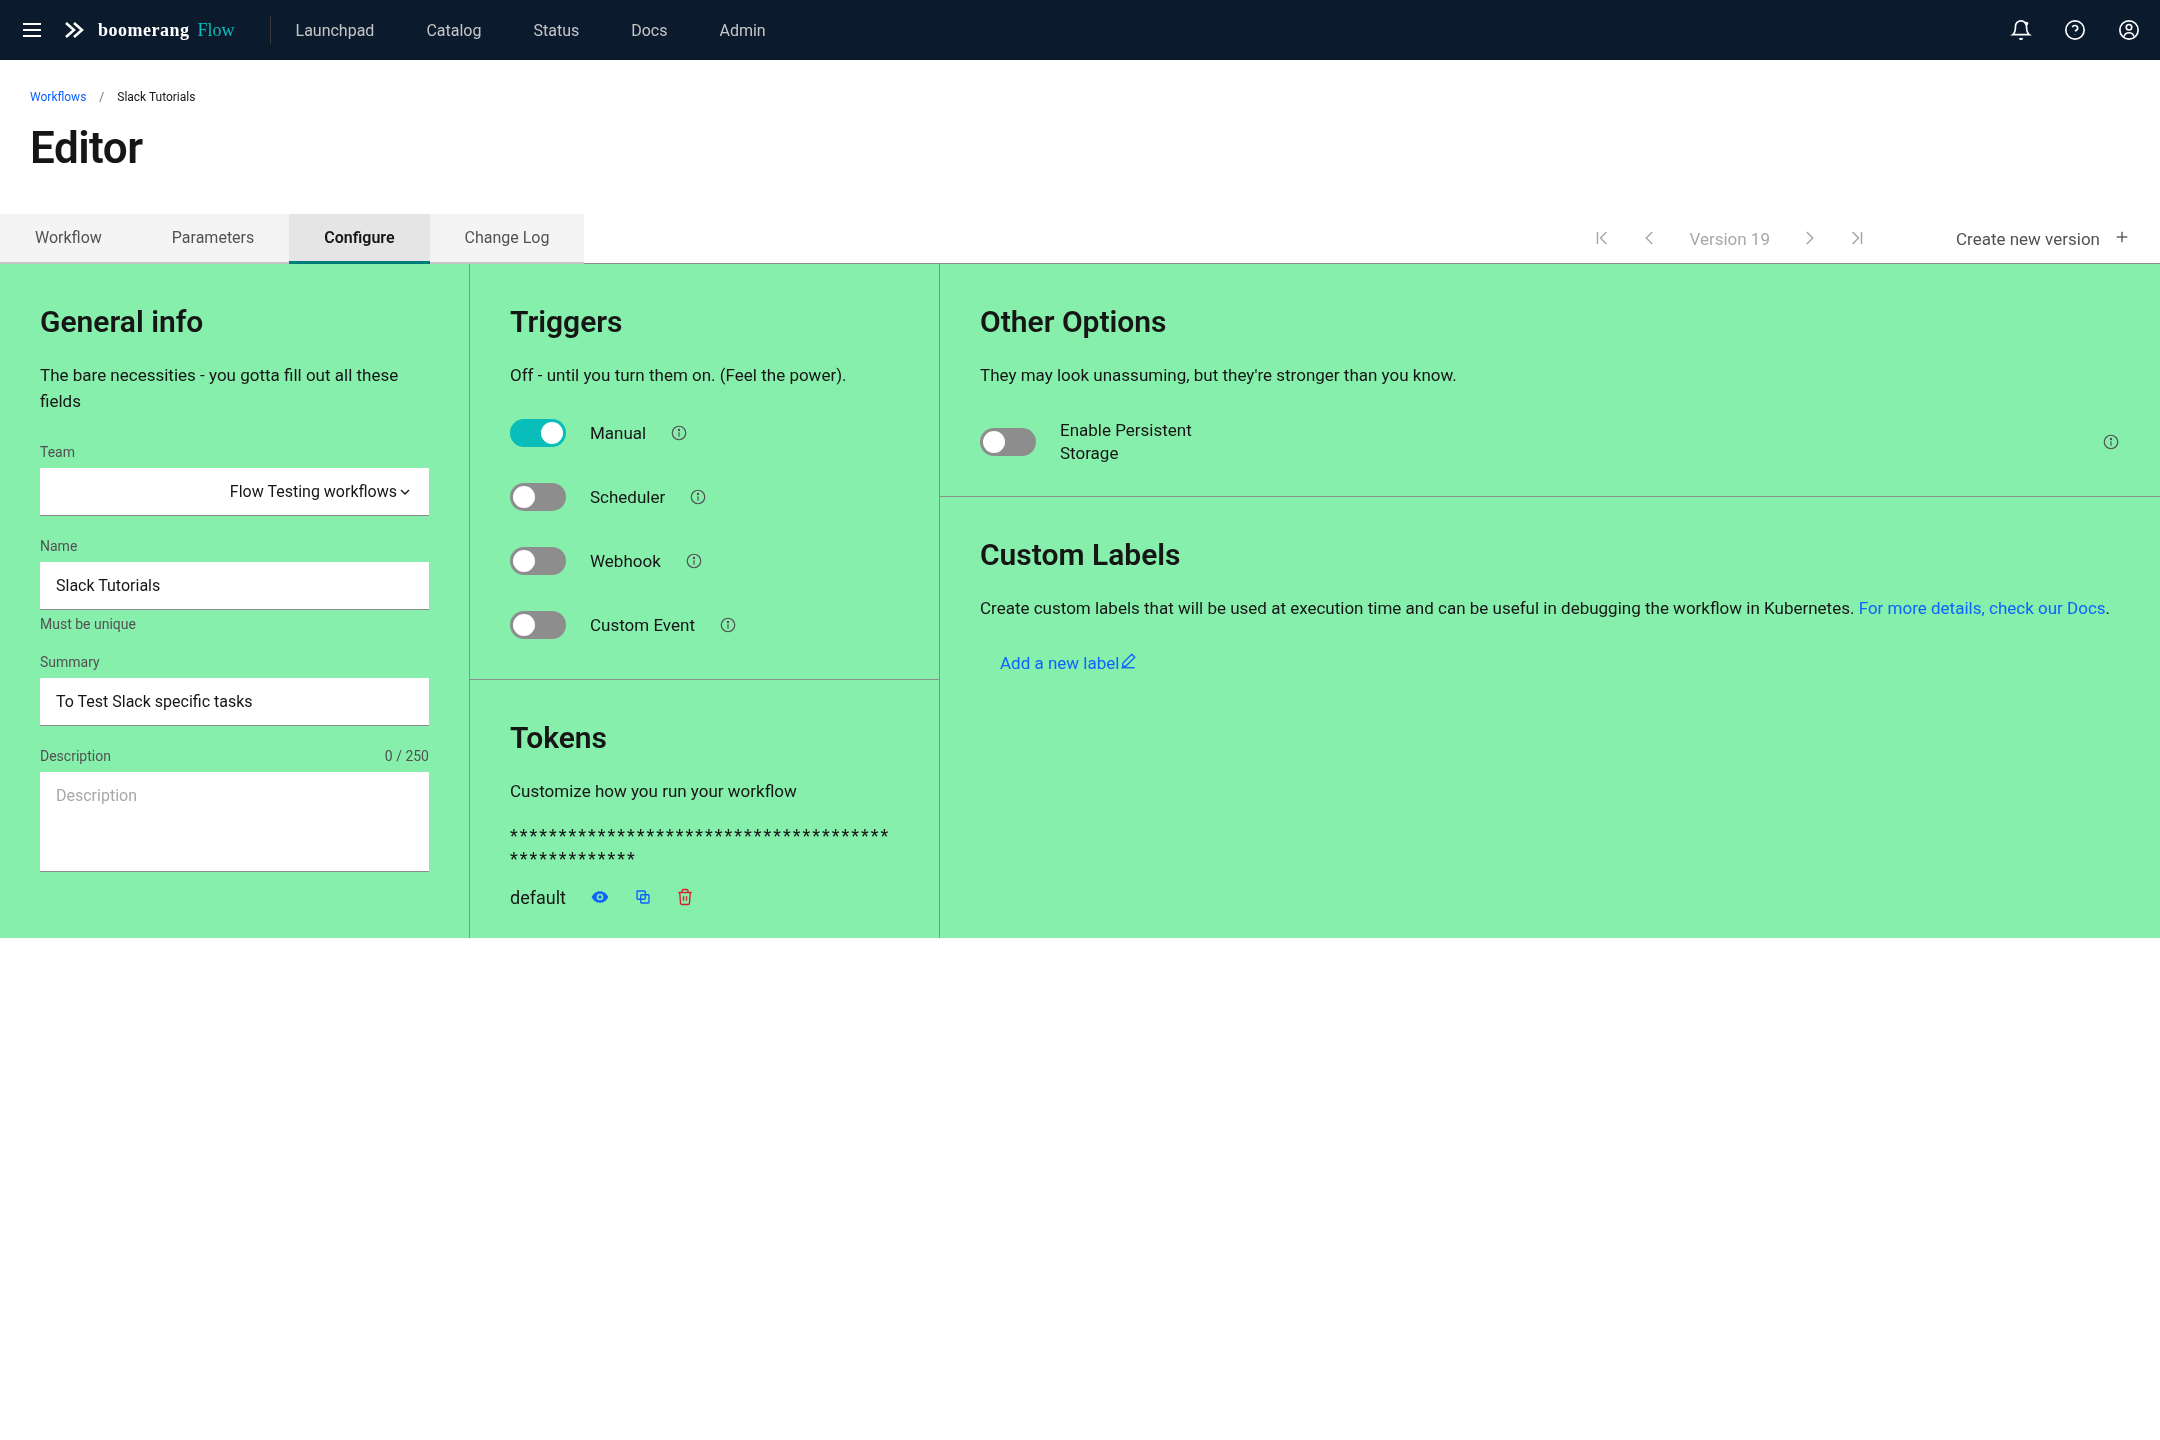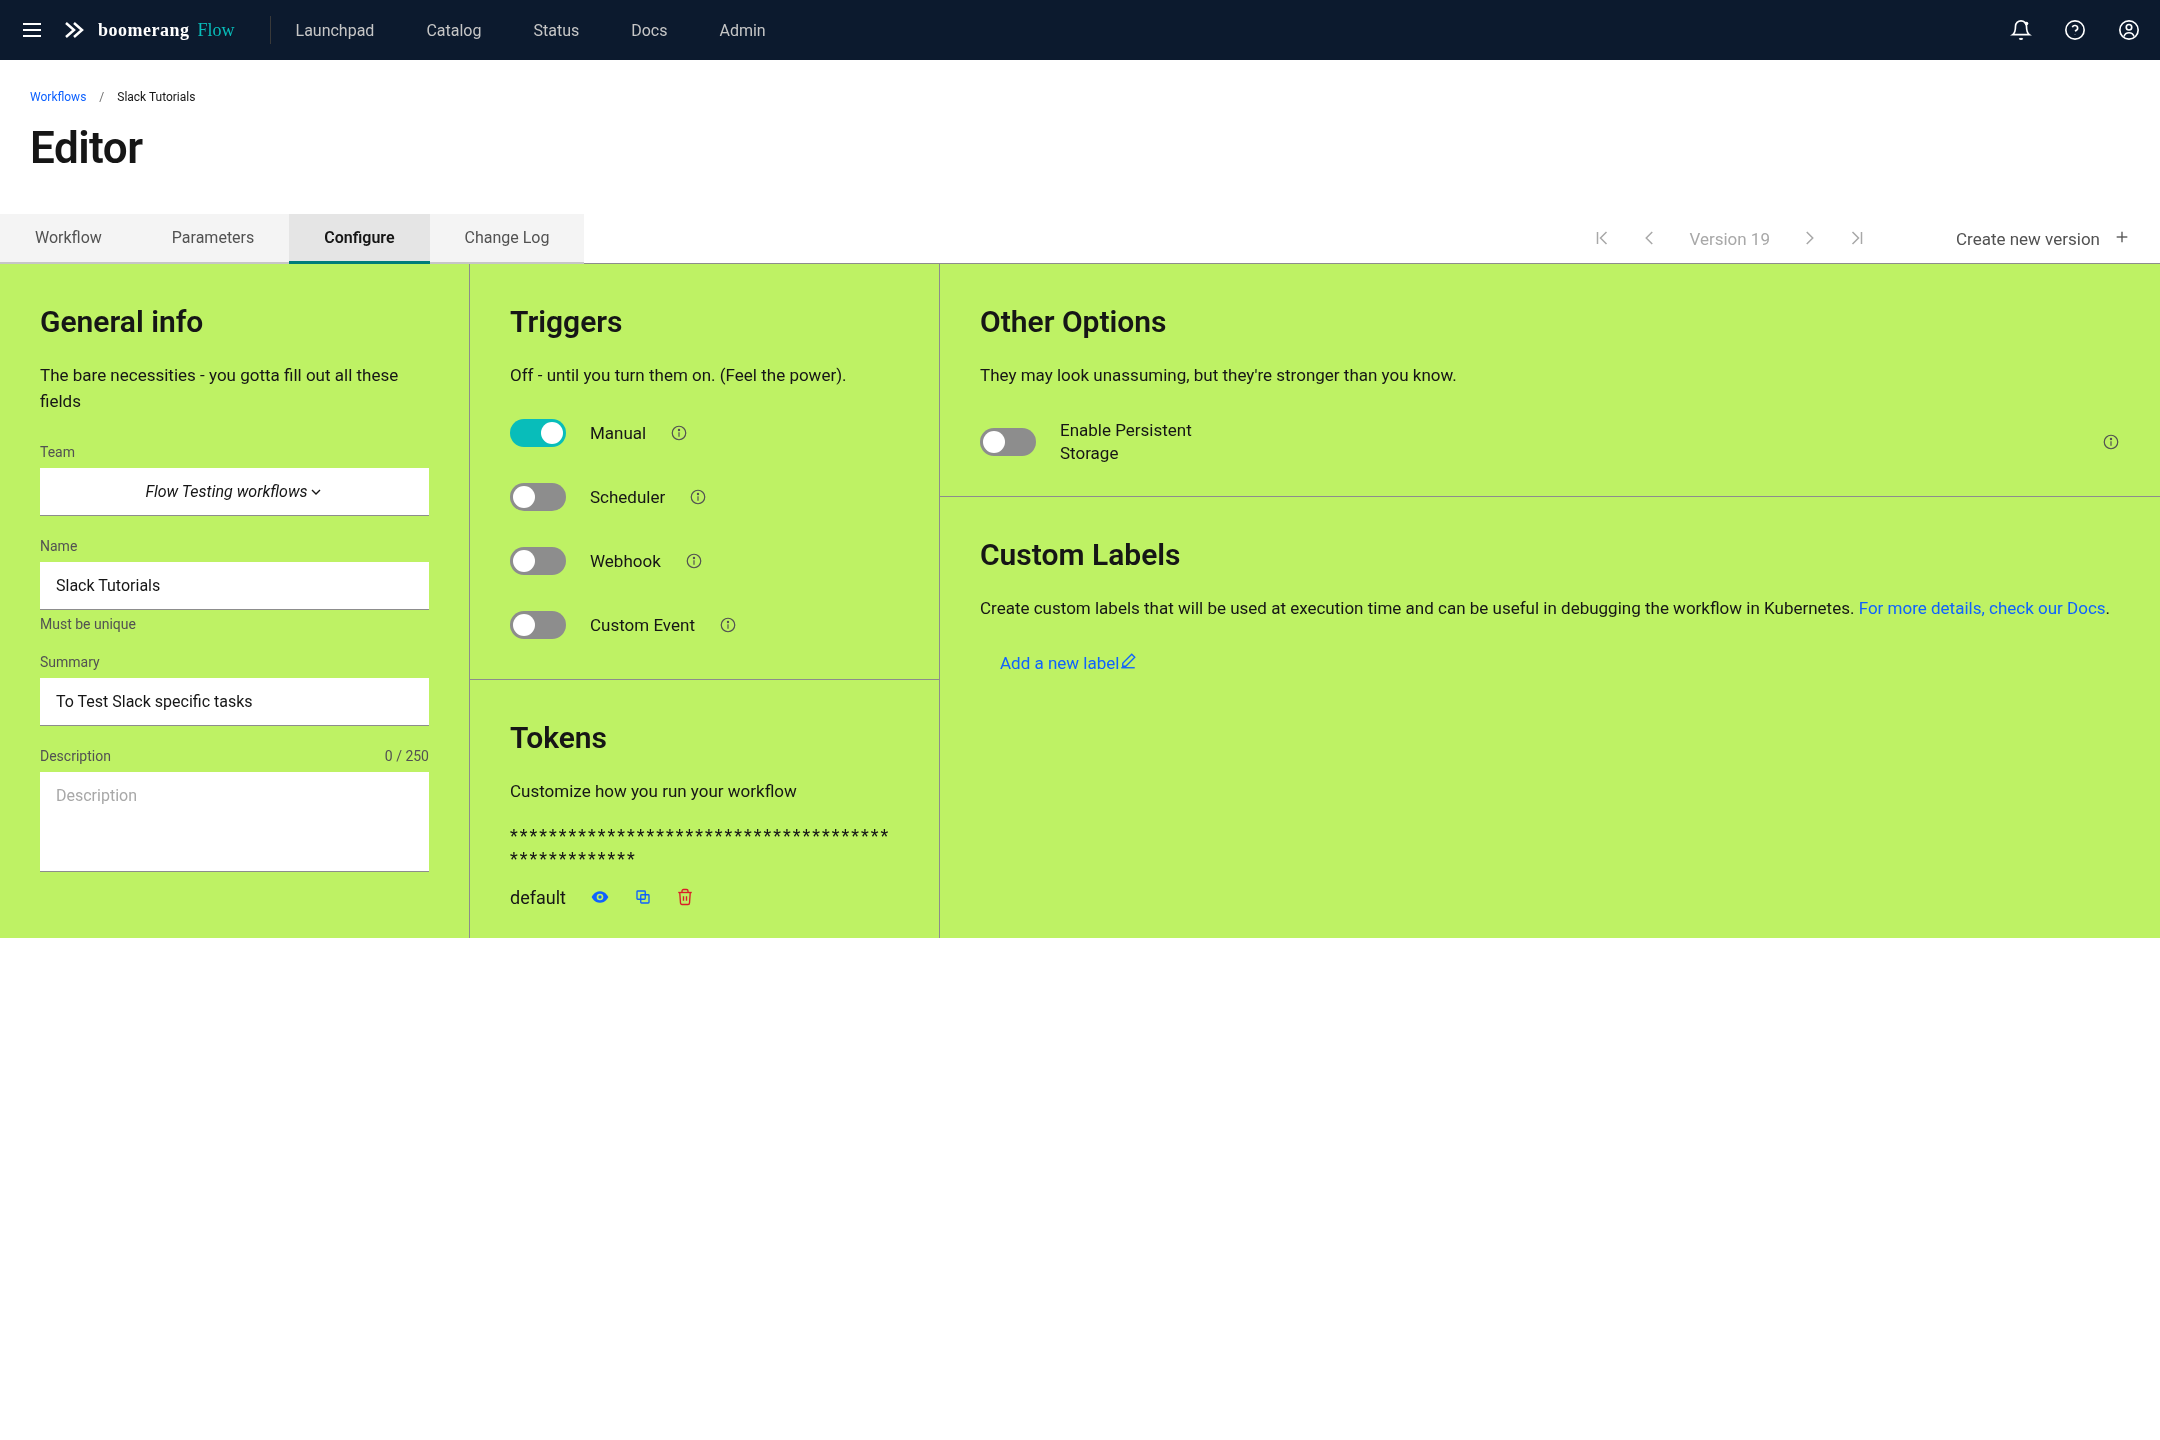--- a/index.html
+++ b/index.html
@@ -150,21 +150,21 @@
       font-size: 17px;
       display: flex;
       align-items: center;
       gap: 14px;
       cursor: pointer;
     }
     
     .content {
       display: grid;
       grid-template-columns: 470px 470px 1fr;
-      background: #bef264;
+      background: #86efac;
     }
     .panel {
       padding: 40px 40px 30px 40px;
       border-right: 1px solid #8d8d8d;
     }
     .panel:last-child {
       border-right: none;
     }
     .panel h2 {
       font-size: 30px;
@@ -205,24 +205,23 @@
       background: #fff;
       border: none;
       border-bottom: 1px solid #8d8d8d;
       padding: 14px 16px;
       font-size: 16px;
       color: #161616;
       font-family: inherit;
     }
     .select-box {
       display: flex;
-      justify-content: center;
-      align-items: center;
-      cursor: pointer;
-      font-style: italic;
+      justify-content: flex-end;
+      align-items: center;
+      cursor: pointer;
     }
     .select-box .chevron {
       display: flex;
       align-items: center;
     }
     .textarea-box {
       min-height: 100px;
       resize: none;
       outline: none;
     }

